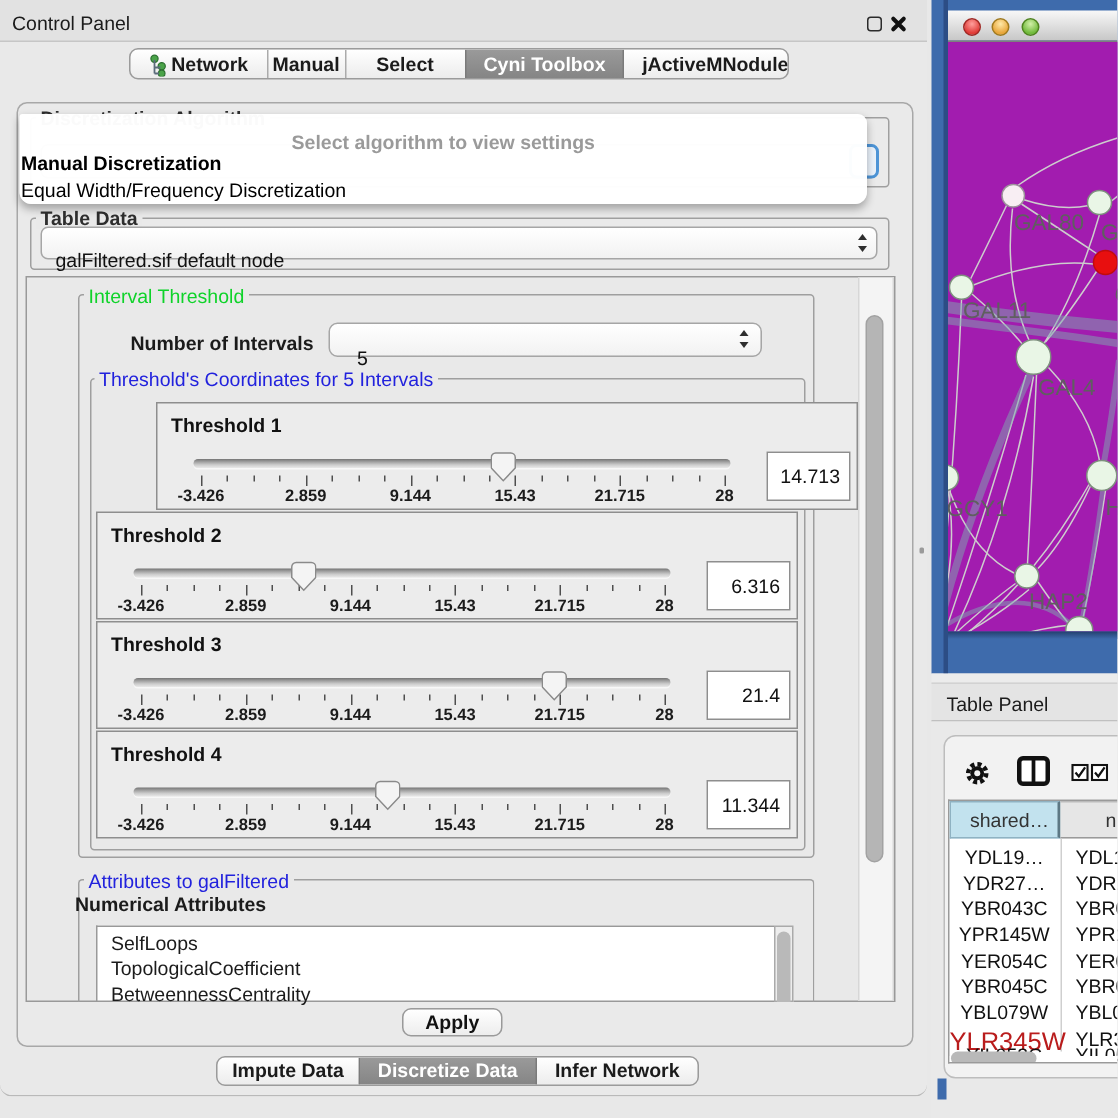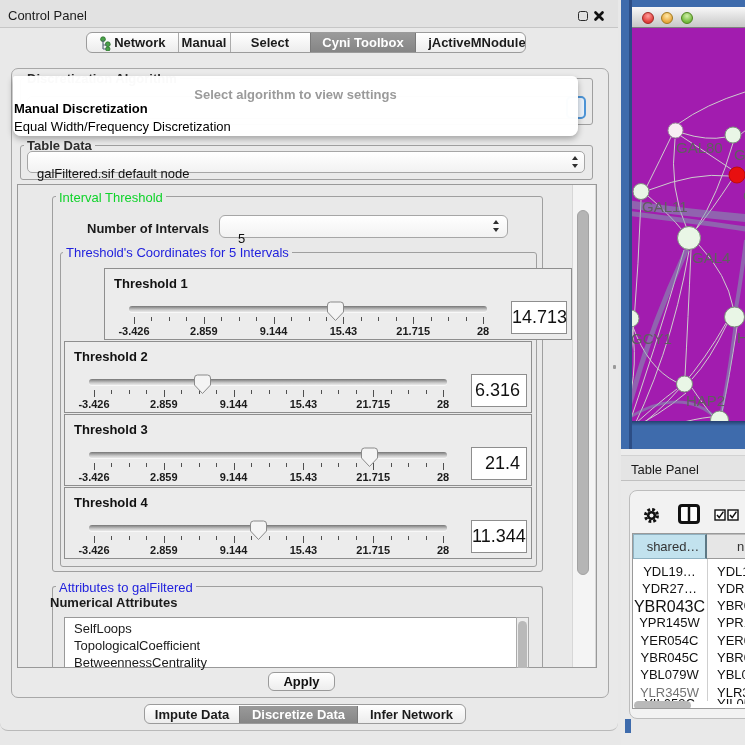--- a/index.html
+++ b/index.html
@@ -12,21 +12,21 @@
 .glabel { position:absolute; font-size:13px; background:#e9e9e9; padding:0 3px; white-space:nowrap; }
 .combo { position:absolute; background:linear-gradient(#ffffff,#f2f2f2); border:1px solid #a6a6a6; border-radius:5px; }
 .combo .ctext { position:absolute; left:9px; top:3px; font-size:13px; color:#111; white-space:nowrap;margin-top:11px; }
 .arr-up { position:absolute; width:0; height:0; border-left:3.5px solid transparent; border-right:3.5px solid transparent; border-bottom:4.5px solid #2e2e2e; }
 .arr-dn { position:absolute; width:0; height:0; border-left:3.5px solid transparent; border-right:3.5px solid transparent; border-top:4.5px solid #2e2e2e; }
 .tbox { position:absolute; left:64px; width:468px; height:71.5px; border:1px solid #8e8e8e; background:#ececec; }
 .ttitle { position:absolute; left:9px; top:7px; font-size:13px; font-weight:bold; color:#111; }
 .track { position:absolute; left:24px; top:36.5px; width:358px; height:6px; border-radius:3px; background:linear-gradient(#757575 0,#a5a5a5 35%,#cccccc 65%,#e9e9e9 100%); box-shadow:0 1px 0 #f8f8f8; }
 .tick { position:absolute; width:1px; background:#4f4f4f; }
 .slab { position:absolute; top:56px; font-size:11px; font-weight:bold; color:#1b1b1b; transform:translateX(-50%); }
-.vbox { position:absolute; left:406px; top:32px; width:56px; height:33px; background:#fff; border:1px solid #8e8e8e; font-size:18px; color:#111; text-align:right; line-height:31px; padding-right:6px; }
+.vbox { position:absolute; left:406px; top:32px; width:56px; height:33px; background:#fff; border:1px solid #8e8e8e; font-size:13px; color:#111; text-align:right; line-height:31px; padding-right:6px; }
 .thumb { position:absolute; top:32px; }
 .seg { height:100%; display:inline-block; font-size:13px; font-weight:bold; color:#1b1b1b; text-align:center; }
 .segsel { background:linear-gradient(#9a9a9a,#858585); color:#fff; box-shadow:inset 1px 0 0 #7a7a7a, inset -1px 0 0 #7a7a7a; }
 .sepl { box-shadow:inset 1px 0 0 #ababab; }
 </style>
 </head>
 <body>
 
 <div class="abs" style="left:0; top:0; width:618px; height:731px; background:#e9e9e9; border-radius:0 0 8px 8px; border-bottom:1px solid #b9b9b9;">
 
@@ -345,31 +345,31 @@
 
 <div class="abs" style="left:632px; top:533px; width:113px; height:176px; background:#fff; border:1px solid #9a9a9a; border-right:none; overflow:hidden;">
   <div style="position:absolute; left:0; top:0; width:74px; height:25px; background:#c2e2ee; border:1px solid #8fb2c2; border-right:2px solid #5d7884; text-align:center; font-size:13px; line-height:23px; color:#333; padding-left:7px;">shared…</div>
   <div style="position:absolute; left:74px; top:0; width:39px; height:25px; background:#e6e6e6; border-top:1px solid #bbb; border-bottom:1px solid #9a9a9a; font-size:13px; line-height:23px; color:#333; padding-left:30px;">n</div>
   <div style="position:absolute; left:74px; top:25px; width:1px; height:142px; background:#cfcfcf;"></div>
   <div id="rows">
       <div style="position: absolute; left: 0px; top: 29.5px; width: 73px; text-align: center; font-size: 13px; color: rgb(17, 17, 17); white-space: nowrap;">YDL19…</div>
       <div style="position: absolute; left: 84px; top: 29.5px; font-size: 13px; color: rgb(17, 17, 17); white-space: nowrap;">YDL19</div>
       <div style="position: absolute; left: 0px; top: 46.8px; width: 73px; text-align: center; font-size: 13px; color: rgb(17, 17, 17); white-space: nowrap;">YDR27…</div>
       <div style="position: absolute; left: 84px; top: 46.8px; font-size: 13px; color: rgb(17, 17, 17); white-space: nowrap;">YDR27</div>
-      <div style="position: absolute; left: 0px; top: 64.1px; width: 73px; text-align: center; font-size: 16px; color: rgb(17, 17, 17); white-space: nowrap;">YBR043C</div>
+      <div style="position: absolute; left: 0px; top: 64.1px; width: 73px; text-align: center; font-size: 13px; color: rgb(17, 17, 17); white-space: nowrap;">YBR043C</div>
       <div style="position: absolute; left: 84px; top: 64.1px; font-size: 13px; color: rgb(17, 17, 17); white-space: nowrap;">YBR04</div>
       <div style="position: absolute; left: 0px; top: 81.4px; width: 73px; text-align: center; font-size: 13px; color: rgb(17, 17, 17); white-space: nowrap;">YPR145W</div>
       <div style="position: absolute; left: 84px; top: 81.4px; font-size: 13px; color: rgb(17, 17, 17); white-space: nowrap;">YPR14</div>
       <div style="position: absolute; left: 0px; top: 98.7px; width: 73px; text-align: center; font-size: 13px; color: rgb(17, 17, 17); white-space: nowrap;">YER054C</div>
       <div style="position: absolute; left: 84px; top: 98.7px; font-size: 13px; color: rgb(17, 17, 17); white-space: nowrap;">YER05</div>
       <div style="position: absolute; left: 0px; top: 116px; width: 73px; text-align: center; font-size: 13px; color: rgb(17, 17, 17); white-space: nowrap;">YBR045C</div>
       <div style="position: absolute; left: 84px; top: 116px; font-size: 13px; color: rgb(17, 17, 17); white-space: nowrap;">YBR04</div>
       <div style="position: absolute; left: 0px; top: 133.3px; width: 73px; text-align: center; font-size: 13px; color: rgb(17, 17, 17); white-space: nowrap;">YBL079W</div>
       <div style="position: absolute; left: 84px; top: 133.3px; font-size: 13px; color: rgb(17, 17, 17); white-space: nowrap;">YBL07</div>
-      <div style="position: absolute; left: 0px; top: 150.6px; width: 73px; text-align: center; font-size: 13px; color: #737373; white-space: nowrap;">YLR345W</div>
+      <div style="position: absolute; left: 0px; top: 150.6px; width: 73px; font-size: 17px; color: #b91c1c; white-space: nowrap;">YLR345W</div>
       <div style="position: absolute; left: 84px; top: 150.6px; font-size: 13px; color: rgb(17, 17, 17); white-space: nowrap;">YLR34</div>
       <div style="position: absolute; left: 0px; top: 162px; width: 73px; text-align: center; font-size: 13px; color: rgb(17, 17, 17); white-space: nowrap;">YIL053C</div>
       <div style="position: absolute; left: 84px; top: 162px; font-size: 13px; color: rgb(17, 17, 17); white-space: nowrap;">YIL05</div>
     </div>
   <div style="position:absolute; left:0; top:170px; width:112px; height:7px; background:#fff;"></div>
   <div style="position:absolute; left:1px; top:167px; width:57px; height:9px; background:#b9b9b9; border-radius:5px;"></div>
 </div>
 
 <div class="abs" style="left:625px; top:719px; width:6px; height:14px; background:#3e6bac;"></div>
 

